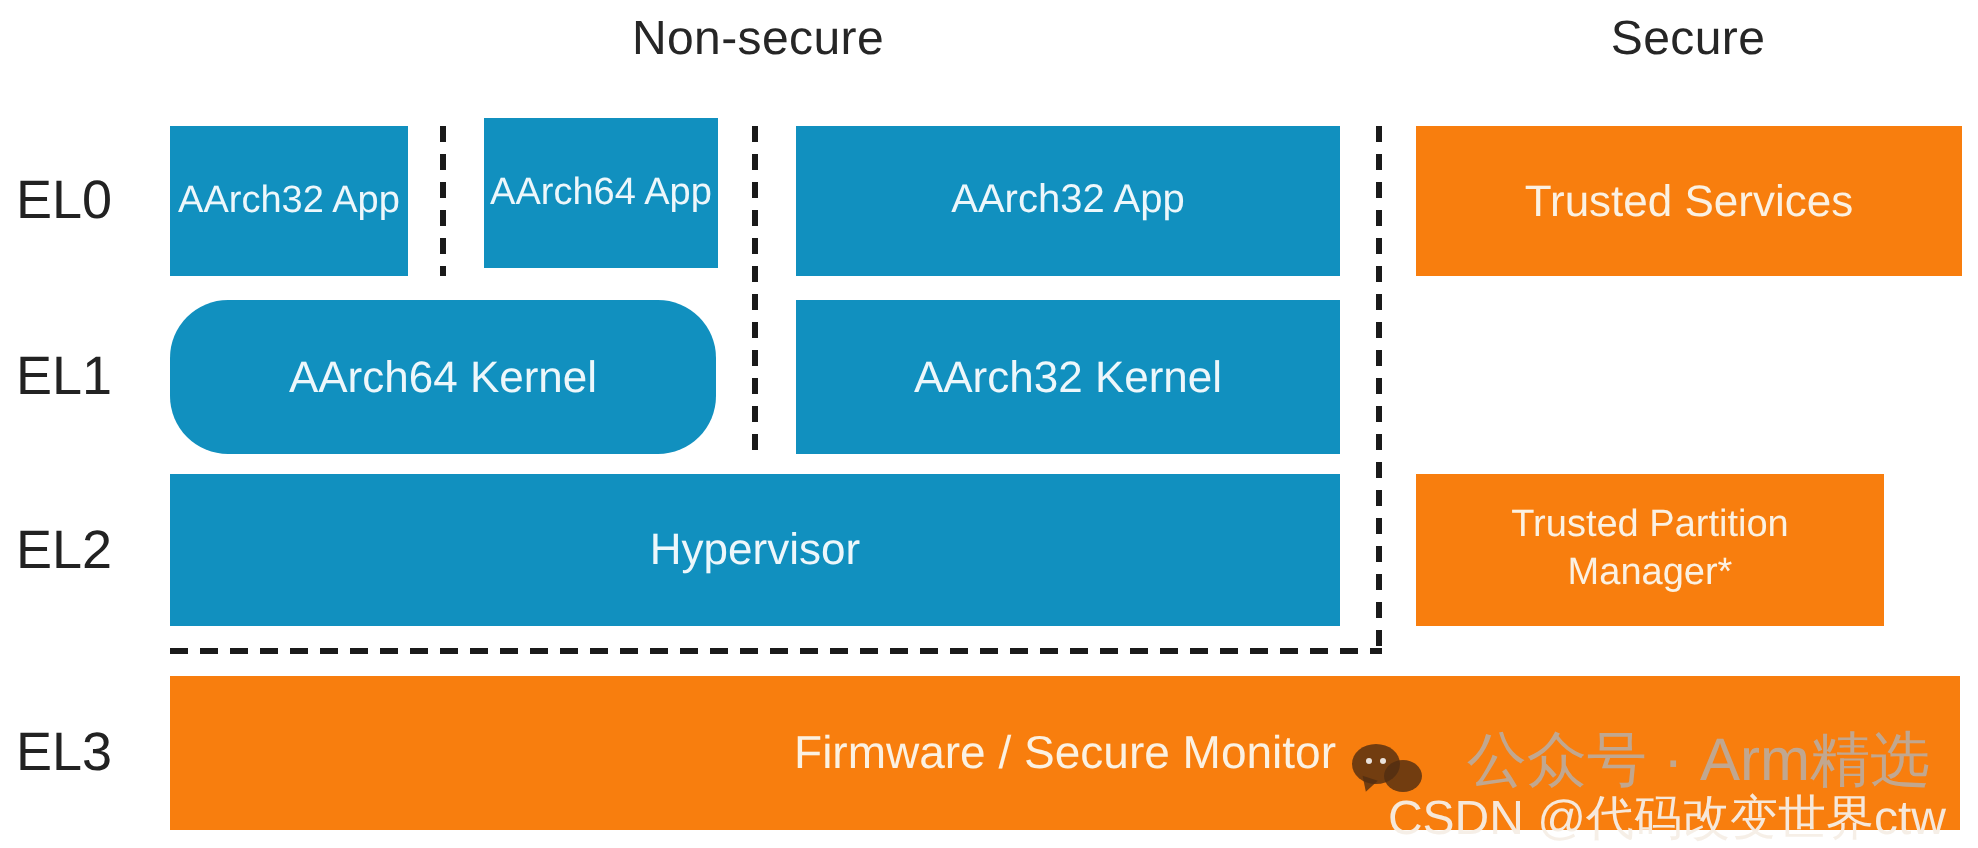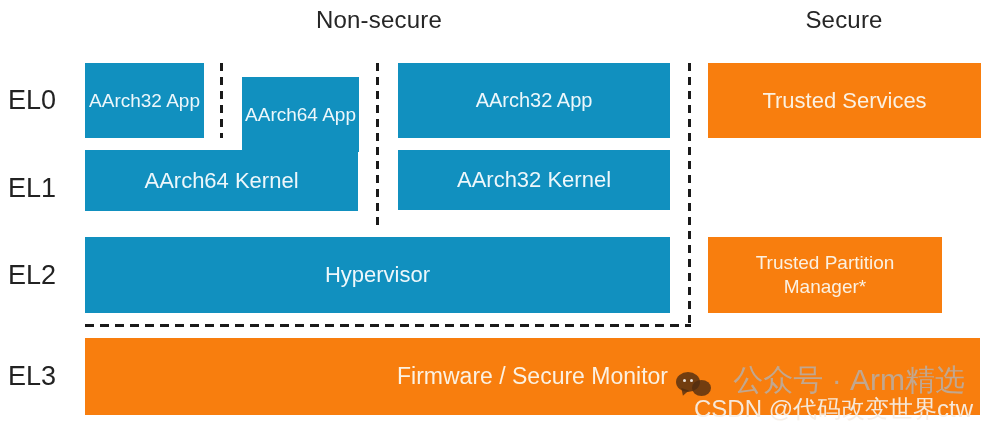--- a/index.html
+++ b/index.html
@@ -22,26 +22,26 @@
   .el-label.el2{top:237px;height:76px;}
   .el-label.el3{top:338px;height:77px;}
   .box{
     position:absolute;display:flex;align-items:center;justify-content:center;
     text-align:center;line-height:1.25;
   }
   .box.blue{background:var(--blue,#1190BF);color:var(--box-text-blue,#EDF7FB);}
   .box.orange{background:var(--orange,#F87E0E);color:var(--box-text-orange,#FBF1E2);}
   
   .b-a32app {left:85px; top:63px; width:119px; height:75px; font-size:19px;}
-  .b-a64app {left:242px;top:77px; width:117px; height:75px; font-size:19px;}
+  .b-a64app {left:242px;top:59px; width:117px; height:75px; font-size:19px;}
   .b-a32appw{left:398px;top:63px; width:272px; height:75px; font-size:20px;}
   .b-tsvc   {left:708px;top:63px; width:273px; height:75px; font-size:22px;}
   
-  .b-a64k   {left:85px; top:150px;width:273px; height:61px; font-size:22px;}
-  .b-a32k   {left:398px;top:150px;width:272px; height:60px; font-size:22px;}
+  .b-a64k   {left:85px; top:150px;width:273px; height:77px; font-size:22px;border-radius:29px;}
+  .b-a32k   {left:398px;top:150px;width:272px; height:77px; font-size:22px;}
   .b-tos    {left:708px;top:150px;width:273px; height:77px; font-size:22px;}
   
   .b-hyp    {left:85px; top:237px;width:585px; height:76px; font-size:22px;}
   .b-tpm    {left:708px;top:237px;width:234px; height:76px; font-size:19px;}
   .b-tpm span{max-width:200px;display:inline-block;}
   
   .b-fw     {left:85px; top:338px;width:895px; height:77px; font-size:23px;}
   
   .vdash{
     position:absolute;width:3px;

